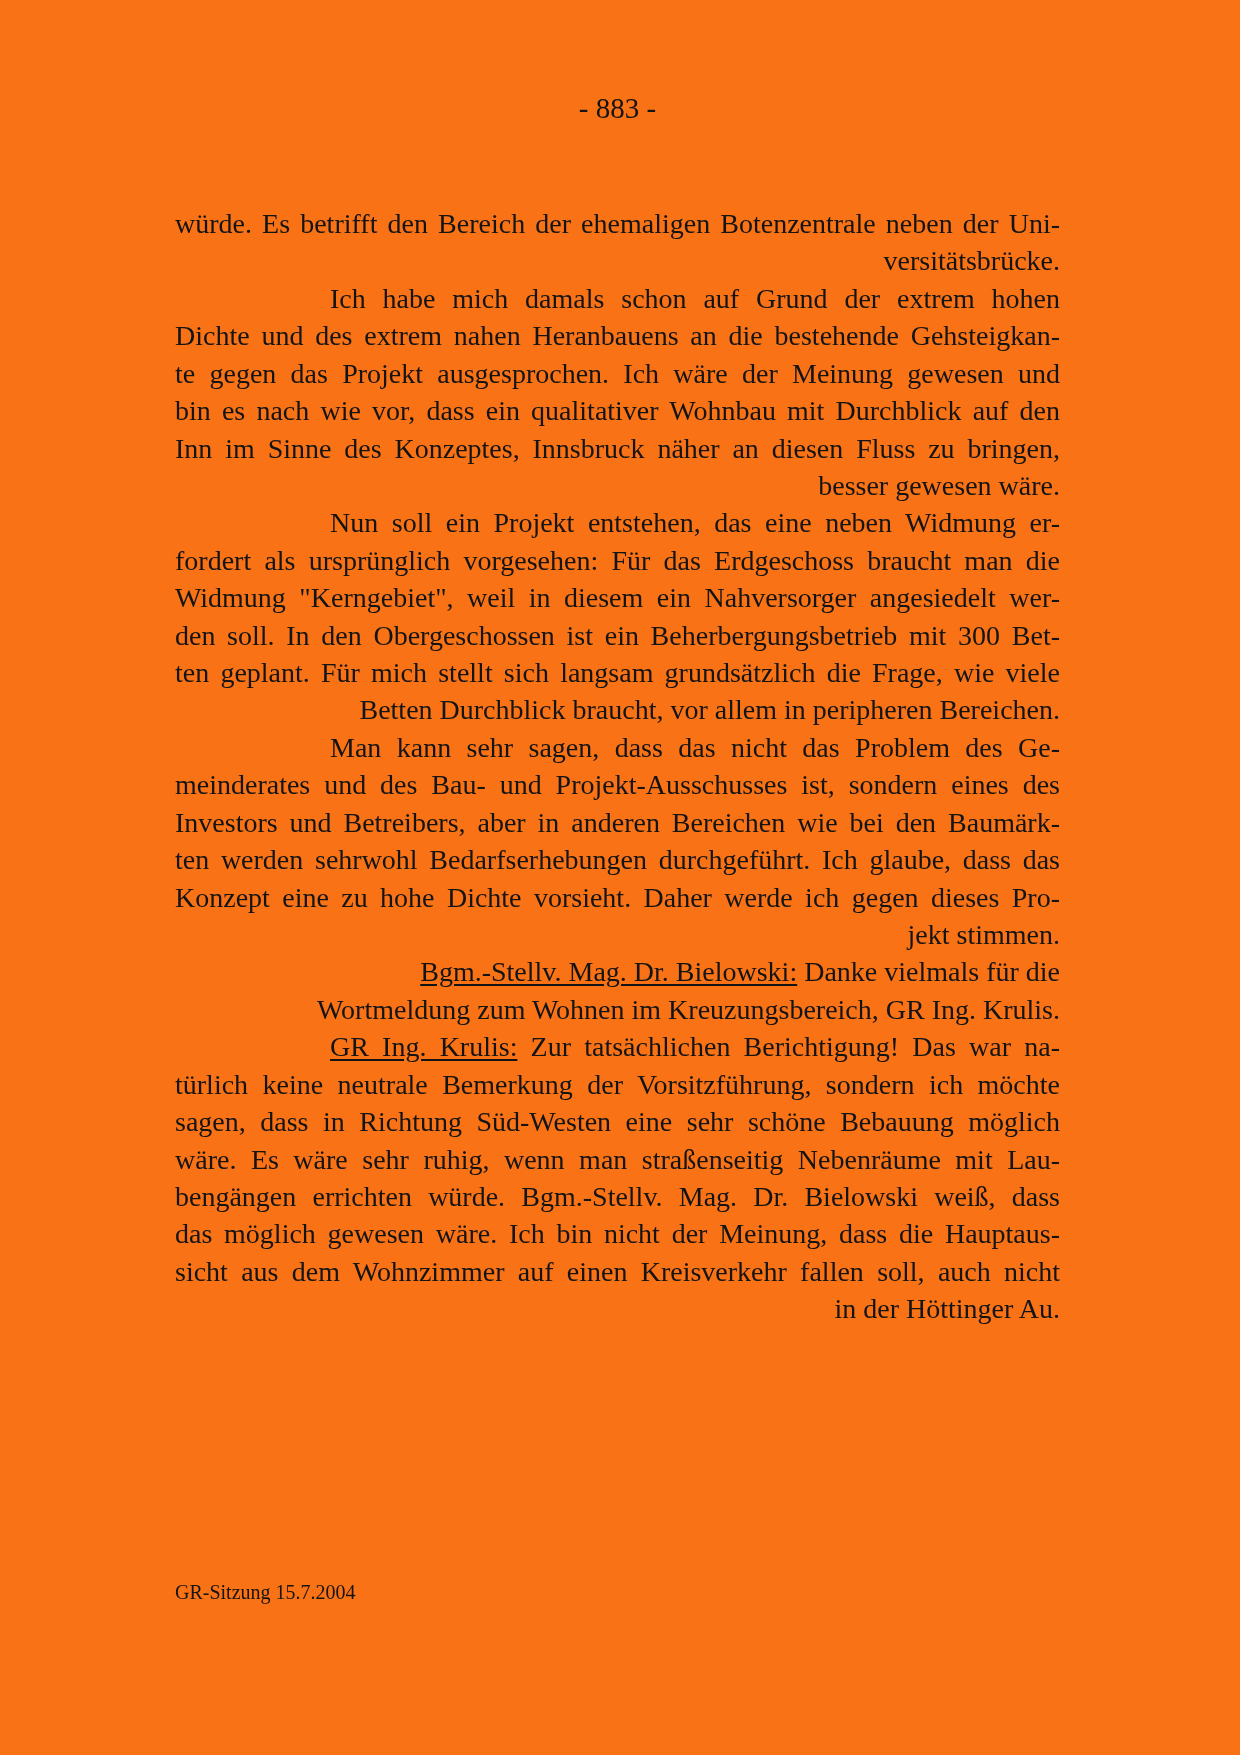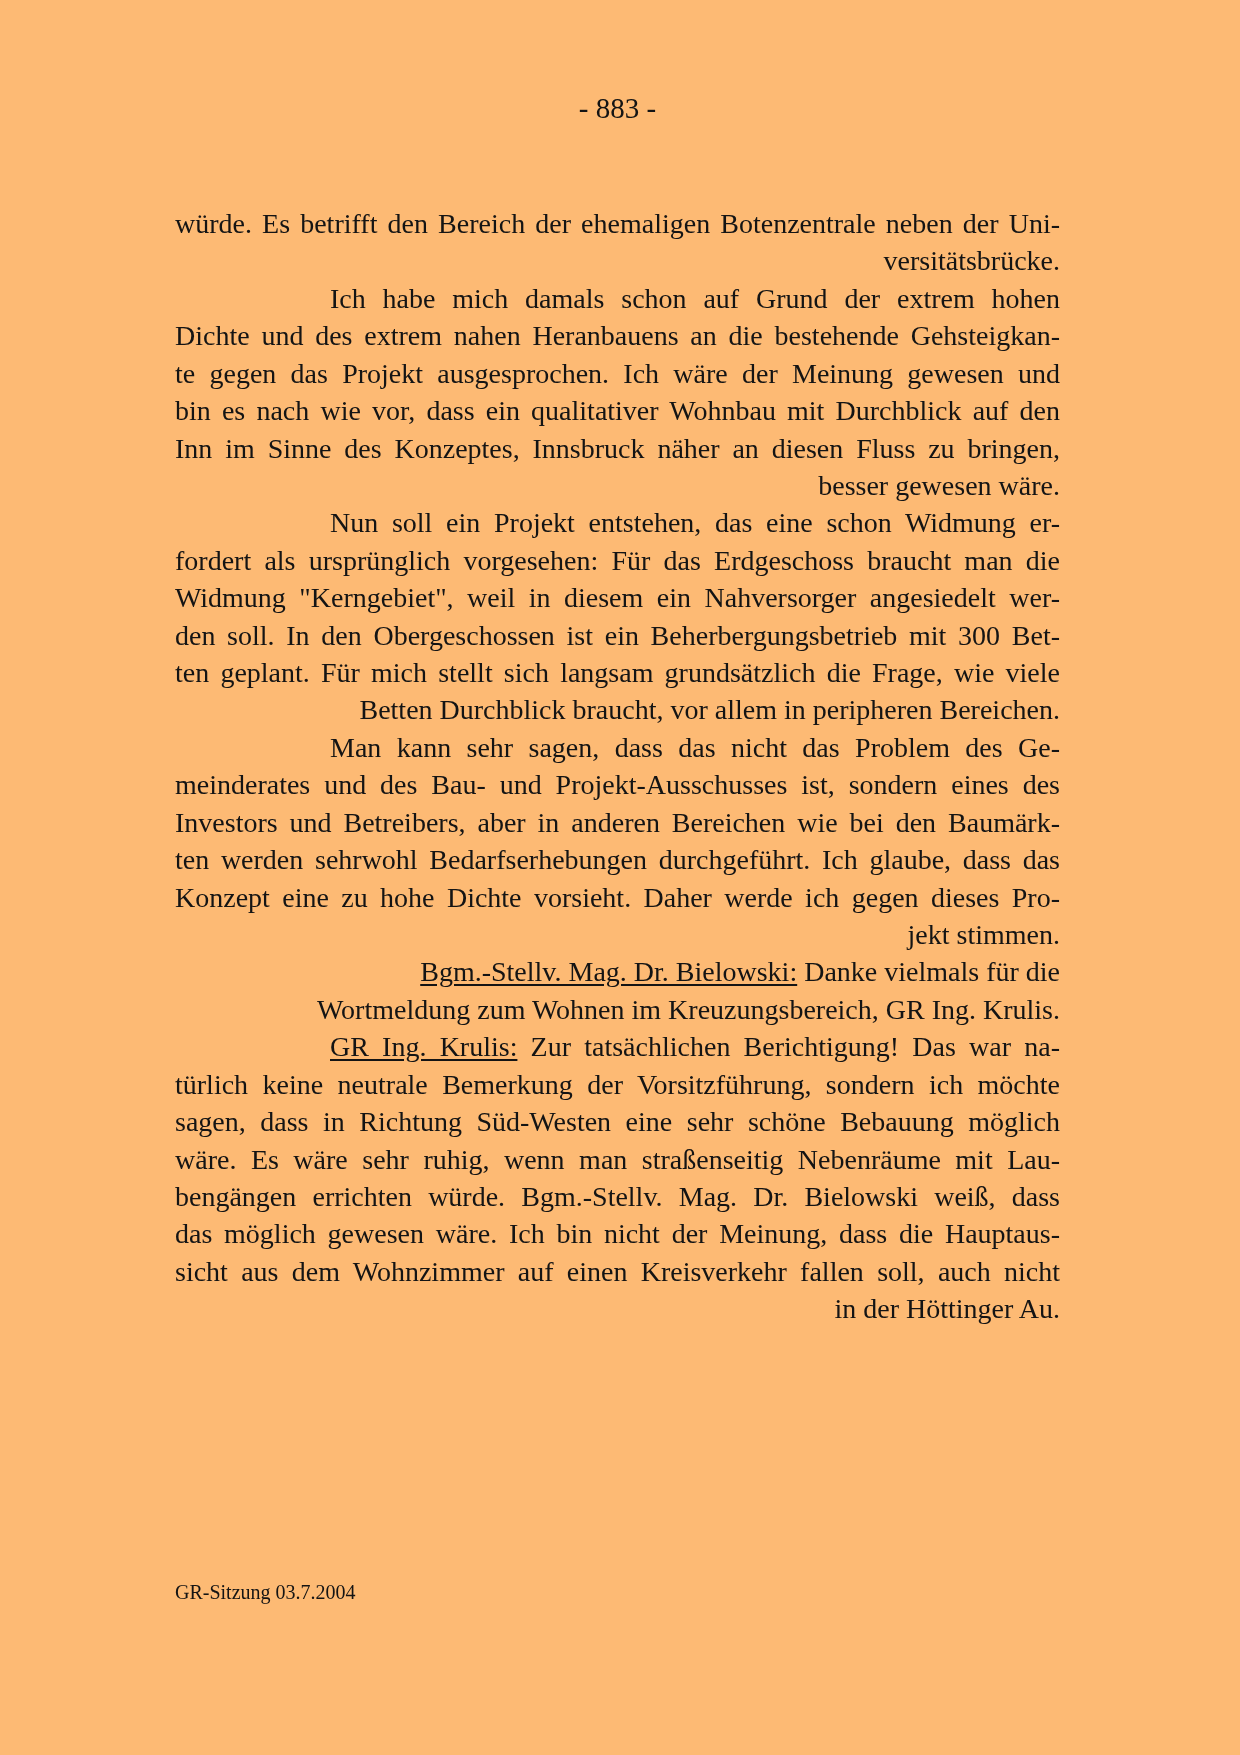--- a/index.html
+++ b/index.html
@@ -4,21 +4,21 @@
 <style>
   html, body {
     margin: 0;
     padding: 0;
     background: #ffffff;
   }
   .page {
     position: relative;
     width: 1240px;
     height: 1755px;
-    background: #fdba74;
+    background: #f97316;
     font-family: "Liberation Serif", serif;
     color: #141414;
     overflow: hidden;
   }
   .pagenum {
     position: absolute;
     left: 175px;
     top: 90px;
     width: 885px;
     text-align: center;
@@ -65,21 +65,21 @@
 
   <div class="docbody">
       <div class="line just"><span>würde. Es betrifft den Bereich der ehemaligen Botenzentrale neben der Uni-</span></div>
       <div class="line"><span>versitätsbrücke.</span></div>
       <div class="line just indent"><span>Ich habe mich damals schon auf Grund der extrem hohen</span></div>
       <div class="line just"><span>Dichte und des extrem nahen Heranbauens an die bestehende Gehsteigkan-</span></div>
       <div class="line just"><span>te gegen das Projekt ausgesprochen. Ich wäre der Meinung gewesen und</span></div>
       <div class="line just"><span>bin es nach wie vor, dass ein qualitativer Wohnbau mit Durchblick auf den</span></div>
       <div class="line just"><span>Inn im Sinne des Konzeptes, Innsbruck näher an diesen Fluss zu bringen,</span></div>
       <div class="line"><span>besser gewesen wäre.</span></div>
-      <div class="line just indent"><span>Nun soll ein Projekt entstehen, das eine schon Widmung er-</span></div>
+      <div class="line just indent"><span>Nun soll ein Projekt entstehen, das eine neben Widmung er-</span></div>
       <div class="line just"><span>fordert als ursprünglich vorgesehen: Für das Erdgeschoss braucht man die</span></div>
       <div class="line just"><span>Widmung "Kerngebiet", weil in diesem ein Nahversorger angesiedelt wer-</span></div>
       <div class="line just"><span>den soll. In den Obergeschossen ist ein Beherbergungsbetrieb mit 300 Bet-</span></div>
       <div class="line just"><span>ten geplant. Für mich stellt sich langsam grundsätzlich die Frage, wie viele</span></div>
       <div class="line"><span>Betten Durchblick braucht, vor allem in peripheren Bereichen.</span></div>
       <div class="line just indent"><span>Man kann sehr sagen, dass das nicht das Problem des Ge-</span></div>
       <div class="line just"><span>meinderates und des Bau- und Projekt-Ausschusses ist, sondern eines des</span></div>
       <div class="line just"><span>Investors und Betreibers, aber in anderen Bereichen wie bei den Baumärk-</span></div>
       <div class="line just"><span>ten werden sehrwohl Bedarfserhebungen durchgeführt. Ich glaube, dass das</span></div>
       <div class="line just"><span>Konzept eine zu hohe Dichte vorsieht. Daher werde ich gegen dieses Pro-</span></div>
@@ -89,14 +89,14 @@
       <div class="line just indent"><span class="u">GR Ing. Krulis:</span><span> Zur tatsächlichen Berichtigung! Das war na-</span></div>
       <div class="line just"><span>türlich keine neutrale Bemerkung der Vorsitzführung, sondern ich möchte</span></div>
       <div class="line just"><span>sagen, dass in Richtung Süd-Westen eine sehr schöne Bebauung möglich</span></div>
       <div class="line just"><span>wäre. Es wäre sehr ruhig, wenn man straßenseitig Nebenräume mit Lau-</span></div>
       <div class="line just"><span>bengängen errichten würde. Bgm.-Stellv. Mag. Dr. Bielowski weiß, dass</span></div>
       <div class="line just"><span>das möglich gewesen wäre. Ich bin nicht der Meinung, dass die Hauptaus-</span></div>
       <div class="line just"><span>sicht aus dem Wohnzimmer auf einen Kreisverkehr fallen soll, auch nicht</span></div>
       <div class="line"><span>in der Höttinger Au.</span></div>
     </div>
 
-  <div class="footer">GR-Sitzung 03.7.2004</div>
+  <div class="footer">GR-Sitzung 15.7.2004</div>
 </div>
 
 </body></html>

